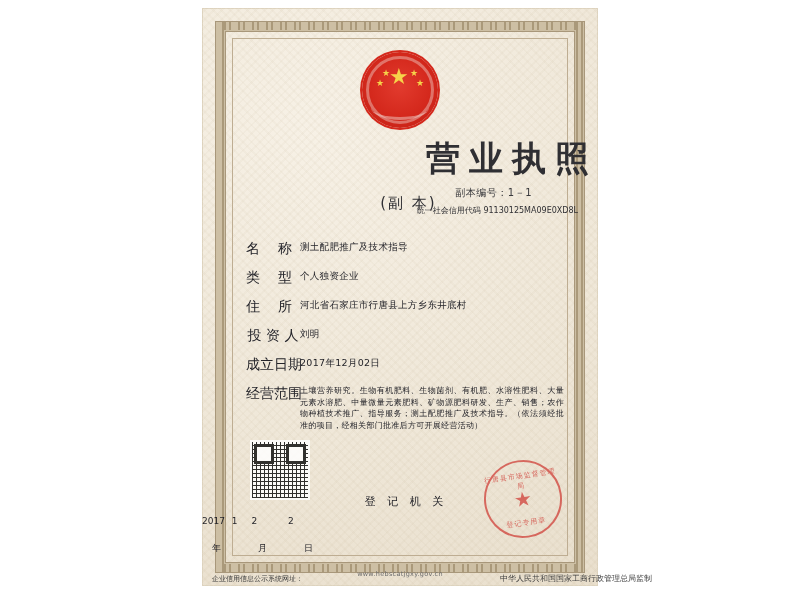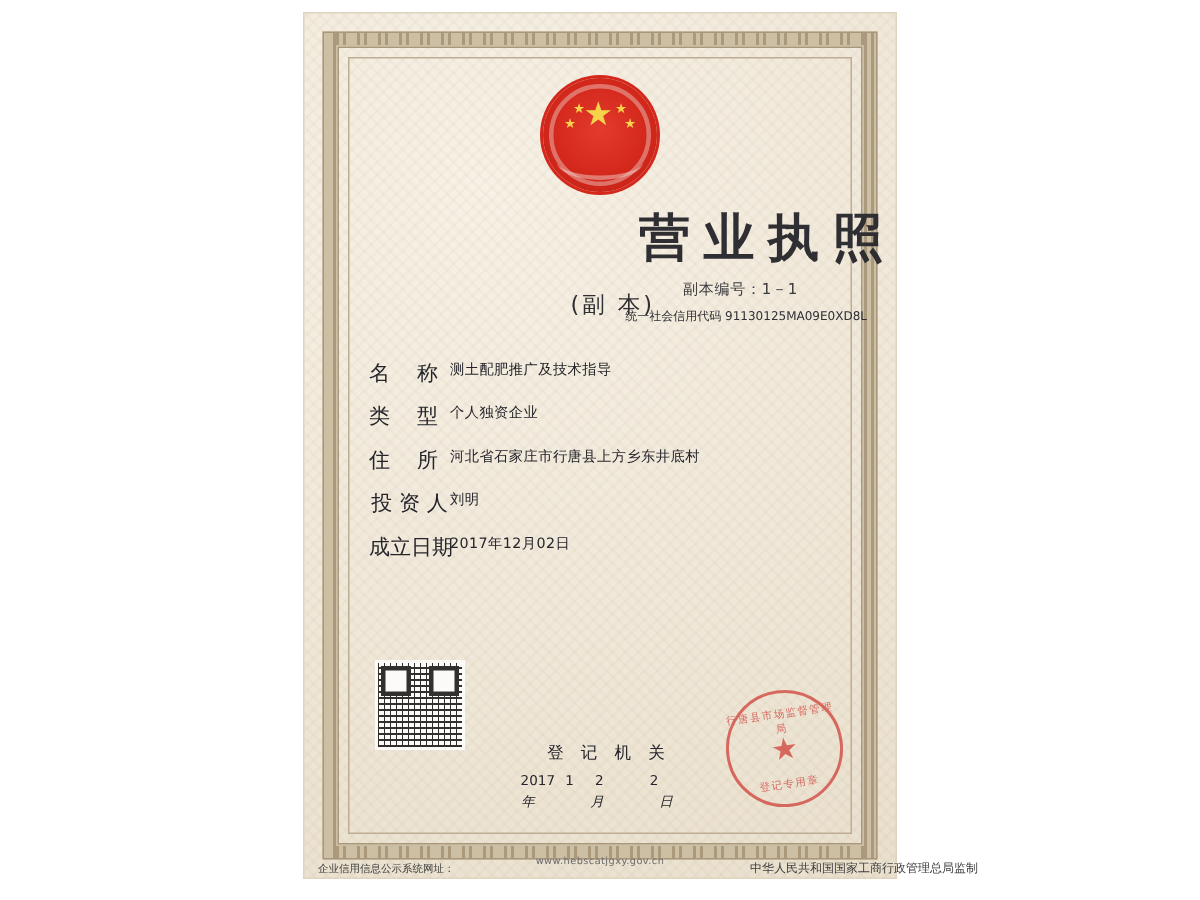--- a/index.html
+++ b/index.html
@@ -268,35 +268,33 @@
     text-align: center;
     font-size: 11px;
     letter-spacing: 4px;
     color: #24242a;
     padding-left: 12px;
   }
   .date-line {
     position: absolute;
     left: 0; right: 0;
     top: 508px;
-    text-align: center;
     font-size: 9px;
     color: #24242a;
   }
   .date-line .nums {
     letter-spacing: 14px;
     display: inline-block;
     margin-left: 4px;
   }
   .date-line .units {
     display: block;
-    margin-top: 2px;
+    margin-top: 16px;
     letter-spacing: 14px;
     text-indent: 10px;
-    font-style: italic;
   }
   .seal {
     position: absolute;
     left: 282px;
     top: 452px;
     width: 74px;
     height: 74px;
     border-radius: 50%;
     border: 2px solid #cf3a33;
     opacity: .72;
@@ -392,20 +390,24 @@
         <div class="value">河北省石家庄市行唐县上方乡东井底村</div>
       </div>
       <div class="row">
         <div class="label wide">投 资 人</div>
         <div class="value">刘明</div>
       </div>
       <div class="row">
         <div class="label wide">成立日期</div>
         <div class="value">2017年12月02日</div>
       </div>
+      <div class="row scope">
+        <div class="label wide">经营范围</div>
+        <div class="value">土壤营养研究。生物有机肥料、生物菌剂、有机肥、水溶性肥料、大量元素水溶肥、中量微量元素肥料、矿物源肥料研发、生产、销售；农作物种植技术推广、指导服务；测土配肥推广及技术指导。（依法须经批准的项目，经相关部门批准后方可开展经营活动）</div>
+      </div>
     </div>
 
     <div class="qr"></div>
 
     <div class="registry">登 记 机 关</div>
 
     <div class="date-line">
       <span>2017</span>
       <span class="nums">
         <span>12</span>

